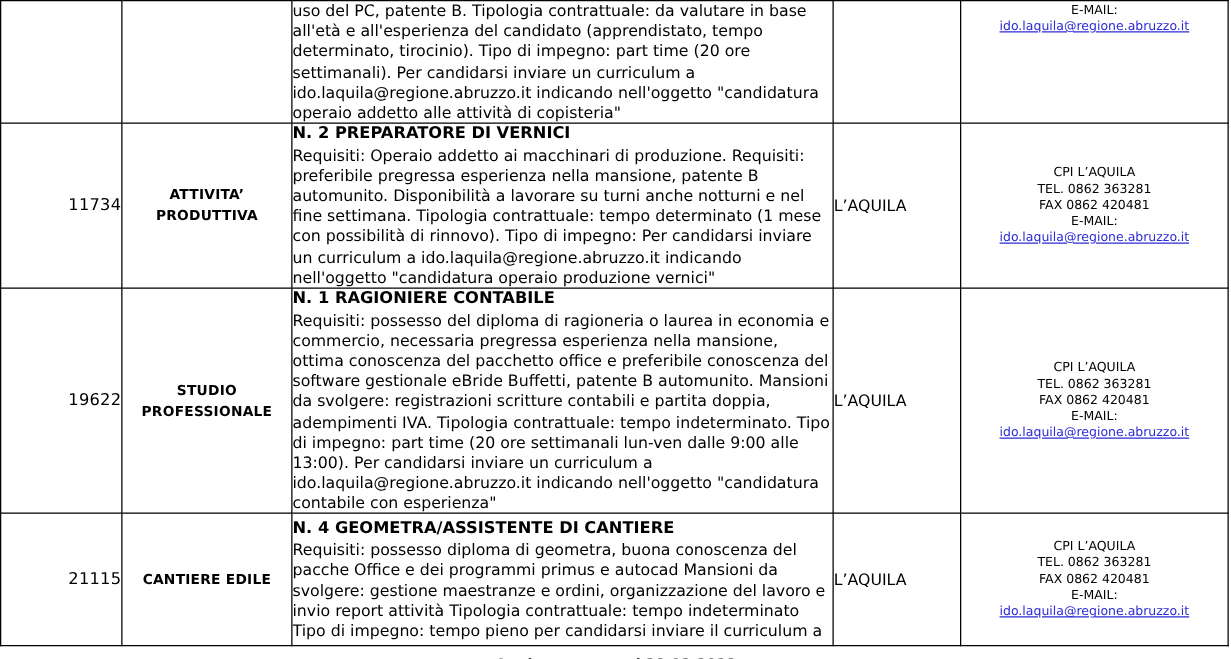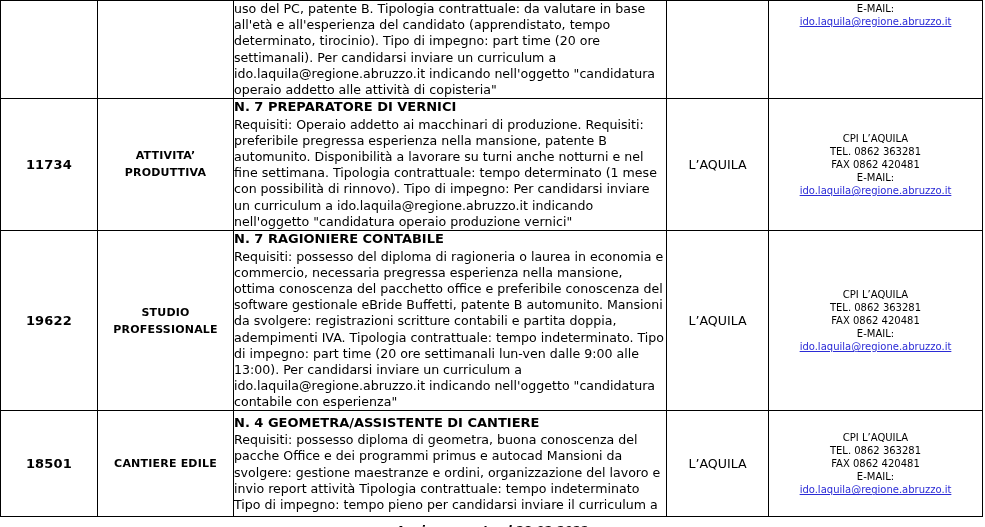--- a/index.html
+++ b/index.html
@@ -33,22 +33,22 @@
     background: #ffffff;
   }
   
   col.c-id     { width: 97px; }
   col.c-comp   { width: 136px; }
   col.c-desc   { width: 433px; }
   col.c-place  { width: 102px; }
   col.c-contact{ width: 214px; }
 
   .cell-id {
-    text-align: center;
-    font-weight: bold;
+    text-align: right;
+    font-weight: normal;
     font-size: 13px;
     letter-spacing: 0.2px;
   }
   .cell-company {
     text-align: center;
     font-weight: bold;
     font-size: 11px;
     line-height: 1.55;
     letter-spacing: 0.2px;
     padding: 2px 6px;
@@ -65,21 +65,21 @@
     font-weight: bold;
     font-size: 13px;
     display: block;
     margin: 0 0 1px 0;
   }
   .cell-desc .job-body {
     display: block;
     text-align: left;
   }
   .cell-place {
-    text-align: center;
+    text-align: left;
     font-size: 12.6px;
   }
   .cell-contact {
     text-align: center;
     font-size: 10px;
     line-height: 1.3;
     padding: 2px 4px;
   }
   .cell-contact .line { display: block; }
   .cell-contact .mail-link {
@@ -138,21 +138,21 @@
       </tr>
 
       <tr style="height:130px;">
         <td class="cell-id">
           <span>11734</span>
         </td>
         <td class="cell-company">
           <span>ATTIVITA’ PRODUTTIVA</span>
         </td>
         <td class="cell-desc">
-          <span class="job-title">N. 7 PREPARATORE DI VERNICI</span>
+          <span class="job-title">N. 2 PREPARATORE DI VERNICI</span>
           <span class="job-body">Requisiti: Operaio addetto ai macchinari di produzione. Requisiti: preferibile pregressa esperienza nella mansione, patente B automunito. Disponibilità a lavorare su turni anche notturni e nel fine settimana. Tipologia contrattuale: tempo determinato (1 mese con possibilità di rinnovo). Tipo di impegno: Per candidarsi inviare un curriculum a ido.laquila@regione.abruzzo.it indicando nell'oggetto "candidatura operaio produzione vernici"</span>
         </td>
         <td class="cell-place">
           <span>L’AQUILA</span>
         </td>
         <td class="cell-contact">
           <span class="line">CPI L’AQUILA</span>
           <span class="line">TEL. 0862 363281</span>
           <span class="line">FAX 0862 420481</span>
           <span class="line">E-MAIL:</span>
@@ -161,38 +161,38 @@
       </tr>
 
       <tr style="height:175px;">
         <td class="cell-id">
           <span>19622</span>
         </td>
         <td class="cell-company">
           <span>STUDIO PROFESSIONALE</span>
         </td>
         <td class="cell-desc">
-          <span class="job-title">N. 7 RAGIONIERE CONTABILE</span>
+          <span class="job-title">N. 1 RAGIONIERE CONTABILE</span>
           <span class="job-body">Requisiti: possesso del diploma di ragioneria o laurea in economia e commercio, necessaria pregressa esperienza nella mansione, ottima conoscenza del pacchetto office e preferibile conoscenza del software gestionale eBride Buffetti, patente B automunito. Mansioni da svolgere: registrazioni scritture contabili e partita doppia, adempimenti IVA. Tipologia contrattuale: tempo indeterminato. Tipo di impegno: part time (20 ore settimanali lun-ven dalle 9:00 alle 13:00). Per candidarsi inviare un curriculum a ido.laquila@regione.abruzzo.it indicando nell'oggetto "candidatura contabile con esperienza"</span>
         </td>
         <td class="cell-place">
           <span>L’AQUILA</span>
         </td>
         <td class="cell-contact">
           <span class="line">CPI L’AQUILA</span>
           <span class="line">TEL. 0862 363281</span>
           <span class="line">FAX 0862 420481</span>
           <span class="line">E-MAIL:</span>
           <span class="line"><a class="mail-link" href="#">ido.laquila@regione.abruzzo.it</a></span>
         </td>
       </tr>
 
       <tr style="height:106px;">
         <td class="cell-id">
-          <span>18501</span>
+          <span>21115</span>
         </td>
         <td class="cell-company">
           <span>CANTIERE EDILE</span>
         </td>
         <td class="cell-desc">
           <span class="job-title">N. 4 GEOMETRA/ASSISTENTE DI CANTIERE</span>
           <span class="job-body">Requisiti: possesso diploma di geometra, buona conoscenza del pacche Office e dei programmi primus e autocad Mansioni da svolgere: gestione maestranze e ordini, organizzazione del lavoro e invio report attività Tipologia contrattuale: tempo indeterminato Tipo di impegno: tempo pieno per candidarsi inviare il curriculum a</span>
         </td>
         <td class="cell-place">
           <span>L’AQUILA</span>

